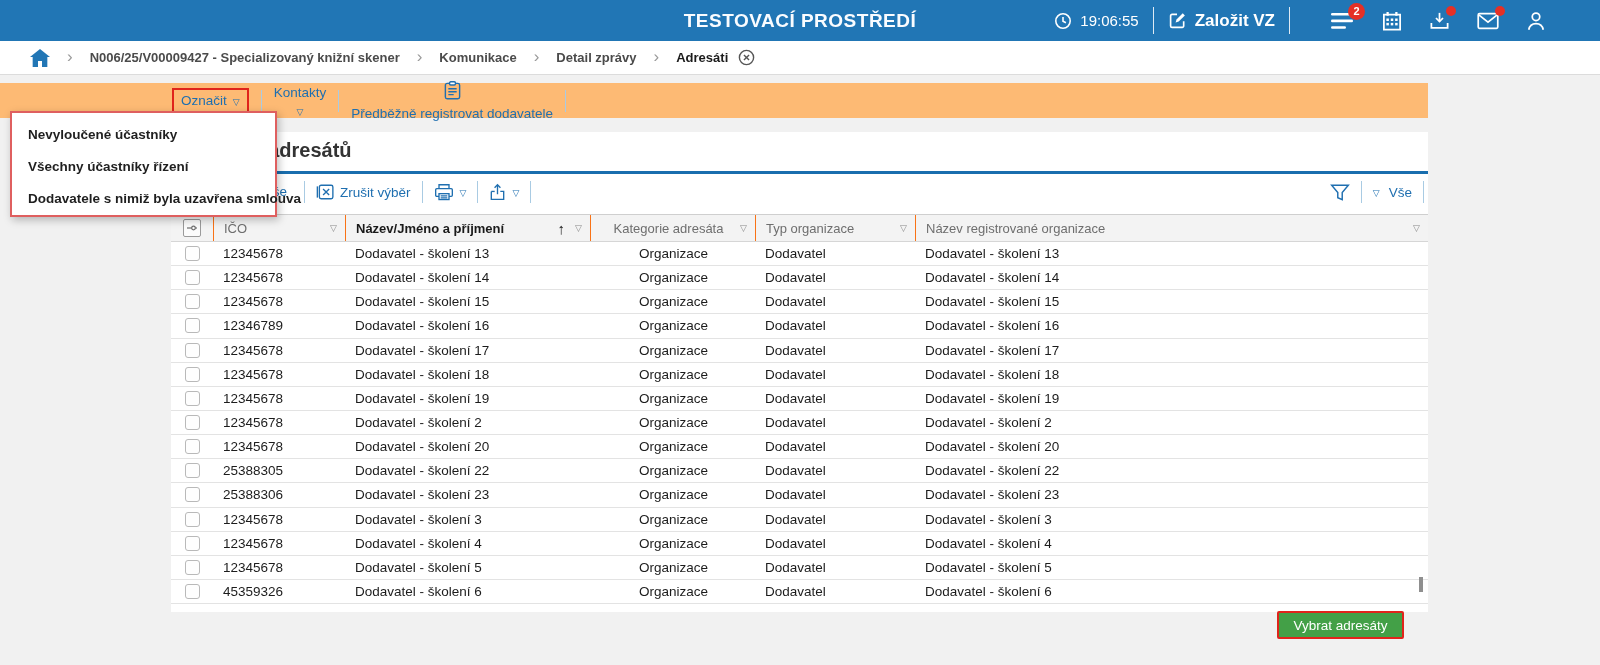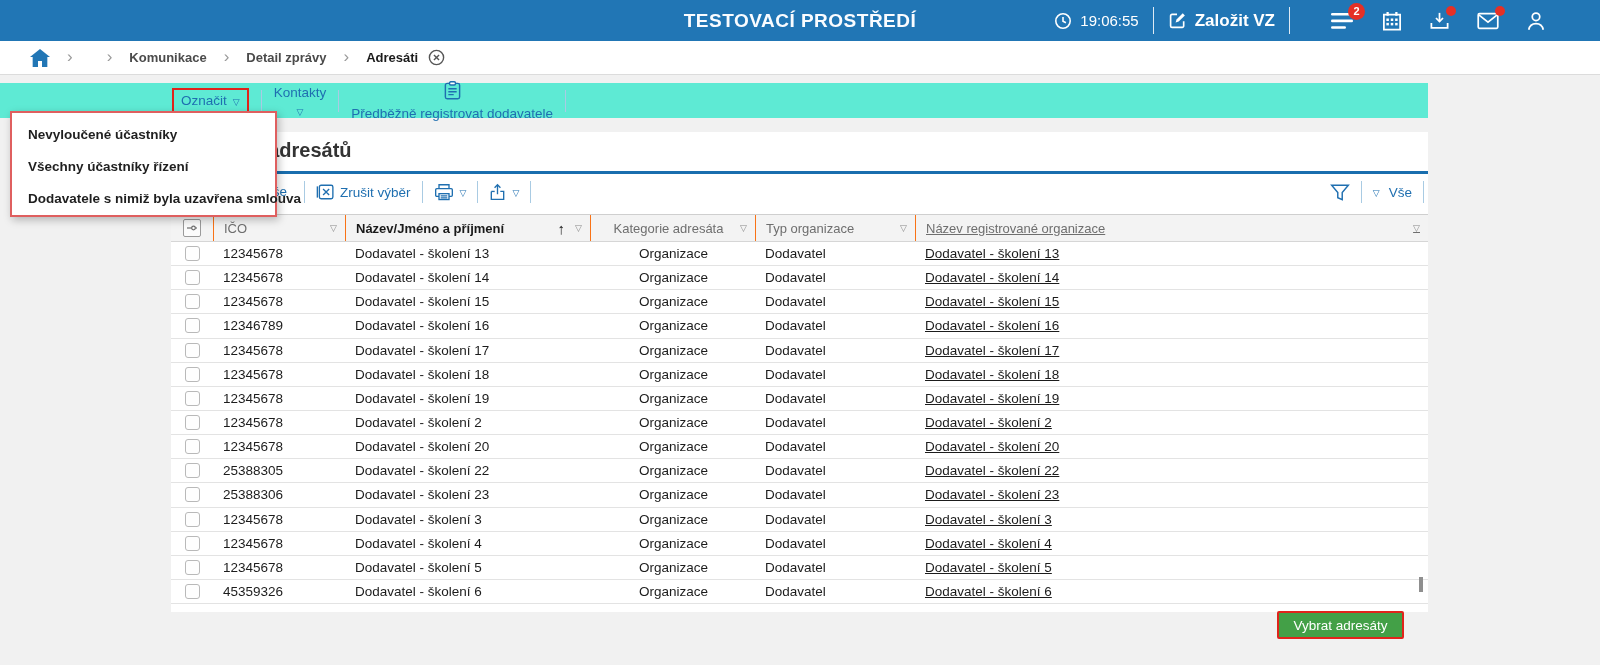--- a/index.html
+++ b/index.html
@@ -30,21 +30,21 @@
   .breadcrumb { position:absolute; top:41px; left:0; width:1600px; height:34px; background:#fff; border-bottom:1px solid #dcdcdc;
                 display:flex; align-items:center; padding-left:30px; font-size:13px; color:#4b4b4b; font-weight:bold; }
   .bc-chev { color:#9a9a9a; font-weight:normal; font-size:17px; margin:0 17px; line-height:1; transform:translateY(-1px); }
   .bc-item { cursor:pointer; }
   .bc-item.active { color:#1b1b1b; }
   .bc-close { margin-left:10px; cursor:pointer; display:flex; align-items:center; }
 
   
   .content { position:absolute; top:76px; left:0; width:1600px; height:589px; background:#f1f1f1; }
 
-  .action-bar { position:absolute; top:7px; left:0; width:1428px; height:35px; background:#5eead4;
+  .action-bar { position:absolute; top:7px; left:0; width:1428px; height:35px; background:#fdba74;
                 display:flex; align-items:center; padding-left:172px; font-size:13.5px; color:#1f6fb0; }
   .ab-item { display:flex; align-items:center; gap:6px; cursor:pointer; white-space:nowrap;flex-direction:column; }
   .ab-caret { font-size:9px; transform:translateY(1px); }
   .ab-sep { width:1px; height:22px; background:#a9cbe3; margin:0 12px; }
   .oznacit-box { border:2px solid #e0241b; padding:3px 7px; display:flex; align-items:center; gap:6px; cursor:pointer; }
 
   .panel { position:absolute; top:56px; left:171px; width:1257px; height:480px; background:#fff; }
   .panel-heading { position:absolute; top:7px; left:16px; font-size:20px; font-weight:bold; color:#333; white-space:nowrap; }
   .panel-rule { position:absolute; top:39px; left:0; width:100%; height:3px; background:#196eae; }
 
@@ -58,21 +58,21 @@
   
   .thead { position:absolute; top:82px; left:0; width:100%; height:28px; background:#f3f3f3;
            border-top:1px solid #cfcfcf; border-bottom:1px solid #d6d6d6; display:flex; font-size:13px; color:#6e6e6e; }
   .th { display:flex; align-items:center; padding:0 8px 0 10px; position:relative; }
   .th + .th { border-left:1px solid #f97316; }
   .th .lbl { flex:1 1 auto; overflow:hidden; white-space:nowrap; }
   .th .flt { font-size:9px; color:#8a8a8a; cursor:pointer; margin-left:4px; }
   .th-name .lbl { color:#1a1a1a; font-weight:bold; }
   .sort-arrow { font-size:15px; color:#1a1a1a; font-weight:bold; margin:0 6px 0 8px; }
   .c0 { width:42px; justify-content:center; padding:0; }
-  .c1 { width:132px; } .c2 { width:245px; } .c3 { width:165px;text-align:center; } .c4 { width:160px; } .c5 { flex:1 1 auto;text-decoration:underline; }
+  .c1 { width:132px; } .c2 { width:245px; } .c3 { width:165px;text-align:center; } .c4 { width:160px; } .c5 { flex:1 1 auto; }
   .tbody { position:absolute; top:110px; left:0; width:100%; }
   .trow { display:flex; height:24.15px; border-bottom:1px solid #e3e3e3; align-items:center; font-size:13.5px; color:#1c1c1c; }
   .td { padding:0 8px 0 10px; white-space:nowrap; overflow:hidden; }
   .cb { width:15px; height:15px; border:1px solid #b9b9b9; border-radius:3px; background:#fefefe; cursor:pointer; }
   .cb-cell { width:42px; display:flex; justify-content:center; padding:0; }
   .colcfg { width:18px; height:18px; border:1px solid #9a9a9a; border-radius:2px; background:#fbfbfb; display:flex; align-items:center; justify-content:center; cursor:pointer; }
 
   .vscroll { position:absolute; top:445px; right:5px; width:4px; height:15px; background:#8f8f8f; }
 
   
@@ -157,20 +157,21 @@
   </div>
 </div>
 
 <div class="breadcrumb">
   <span style="display:flex;">
     <svg width="20" height="18" viewBox="0 0 18 16" fill="#2176b5">
       <path d="M9 0L0 7h2.4v9h4.8v-5.4h3.6V16h4.8V7H18z"></path>
       </svg>
   </span>
   <span class="bc-chev">›</span>
+  <span class="bc-item">N006/25/V00009427 - Specializovaný knižní skener</span>
   <span class="bc-chev">›</span>
   <span class="bc-item">Komunikace</span>
   <span class="bc-chev">›</span>
   <span class="bc-item">Detail zprávy</span>
   <span class="bc-chev">›</span>
   <span class="bc-item active">Adresáti</span>
   <span class="bc-close">
     <svg width="17" height="17" viewBox="0 0 16 16" fill="none" stroke="#555" stroke-width="1.3">
       <circle cx="8" cy="8" r="6.7"></circle>
         <path d="M5.6 5.6l4.8 4.8M10.4 5.6l-4.8 4.8"></path>

